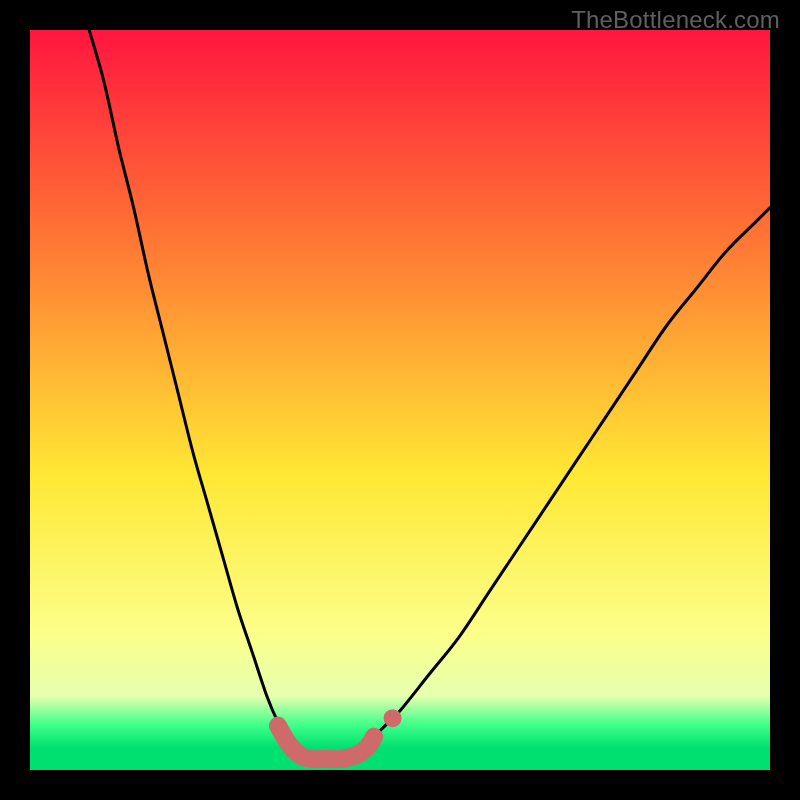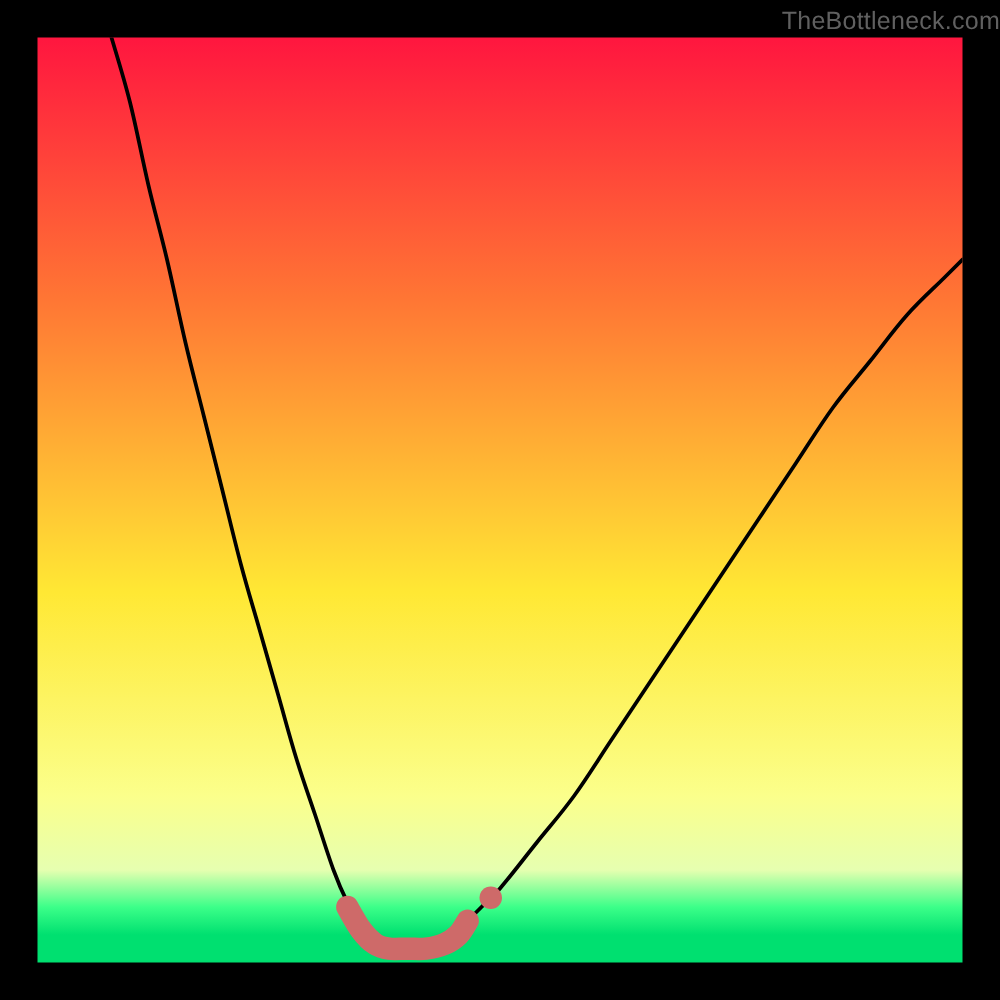--- a/index.html
+++ b/index.html
@@ -18,23 +18,23 @@
   }
   svg {
     display: block;
     position: absolute;
     top: 0;
     left: 0;
   }
   .watermark {
     position: absolute;
     top: 6px;
-    right: 0;
+    right: 20px;
     color: #606060;
-    font-size: 20px;
+    font-size: 24px;
     font-weight: 500;
     letter-spacing: 0.2px;
     user-select: none;
   }
 </style>
 </head>
 <body>
 
 <div class="canvas-wrap">
 

